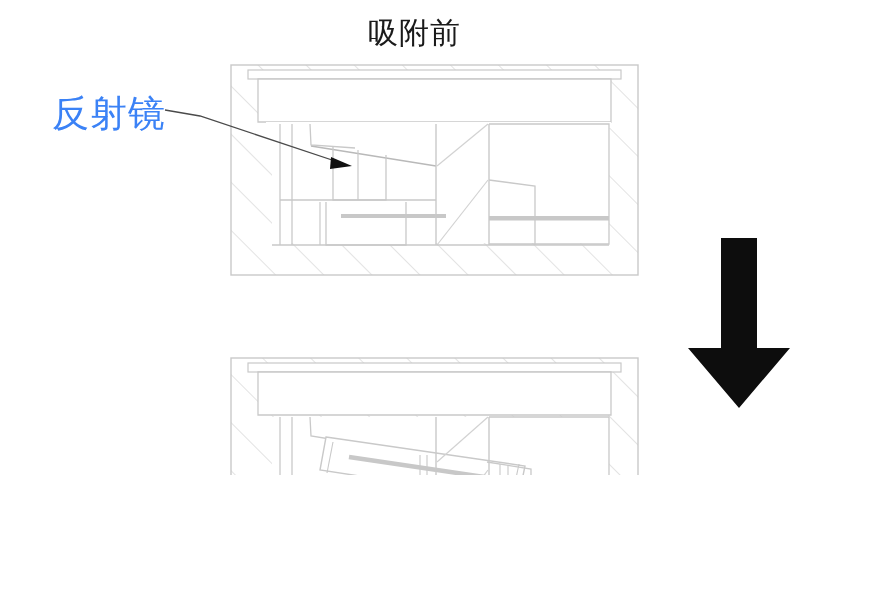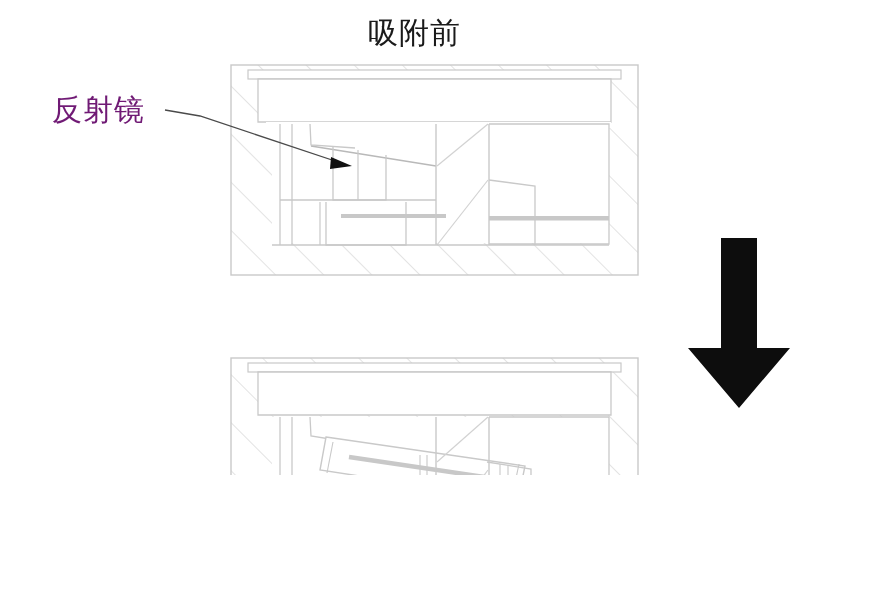--- a/index.html
+++ b/index.html
@@ -26,23 +26,23 @@
     white-space: nowrap;
     font-family: "DejaVu Sans", "Liberation Sans", sans-serif;
   }
   #title-before { left: 368px; top: 18px; }
   #title-after  { left: 368px; top: 303px; }
 
   .callout-label {
     position: absolute;
     left: 52px;
     top: 95px;
-    font-size: 30px;
+    font-size: 37px;
     line-height: 1;
-    color: #701a75;
+    color: #3b82f6;
     letter-spacing: 1px;
     white-space: nowrap;
   }
 
   .svg-layer {
     position: absolute;
     left: 0;
     top: 0;
     width: 894px;
     height: 601px;

